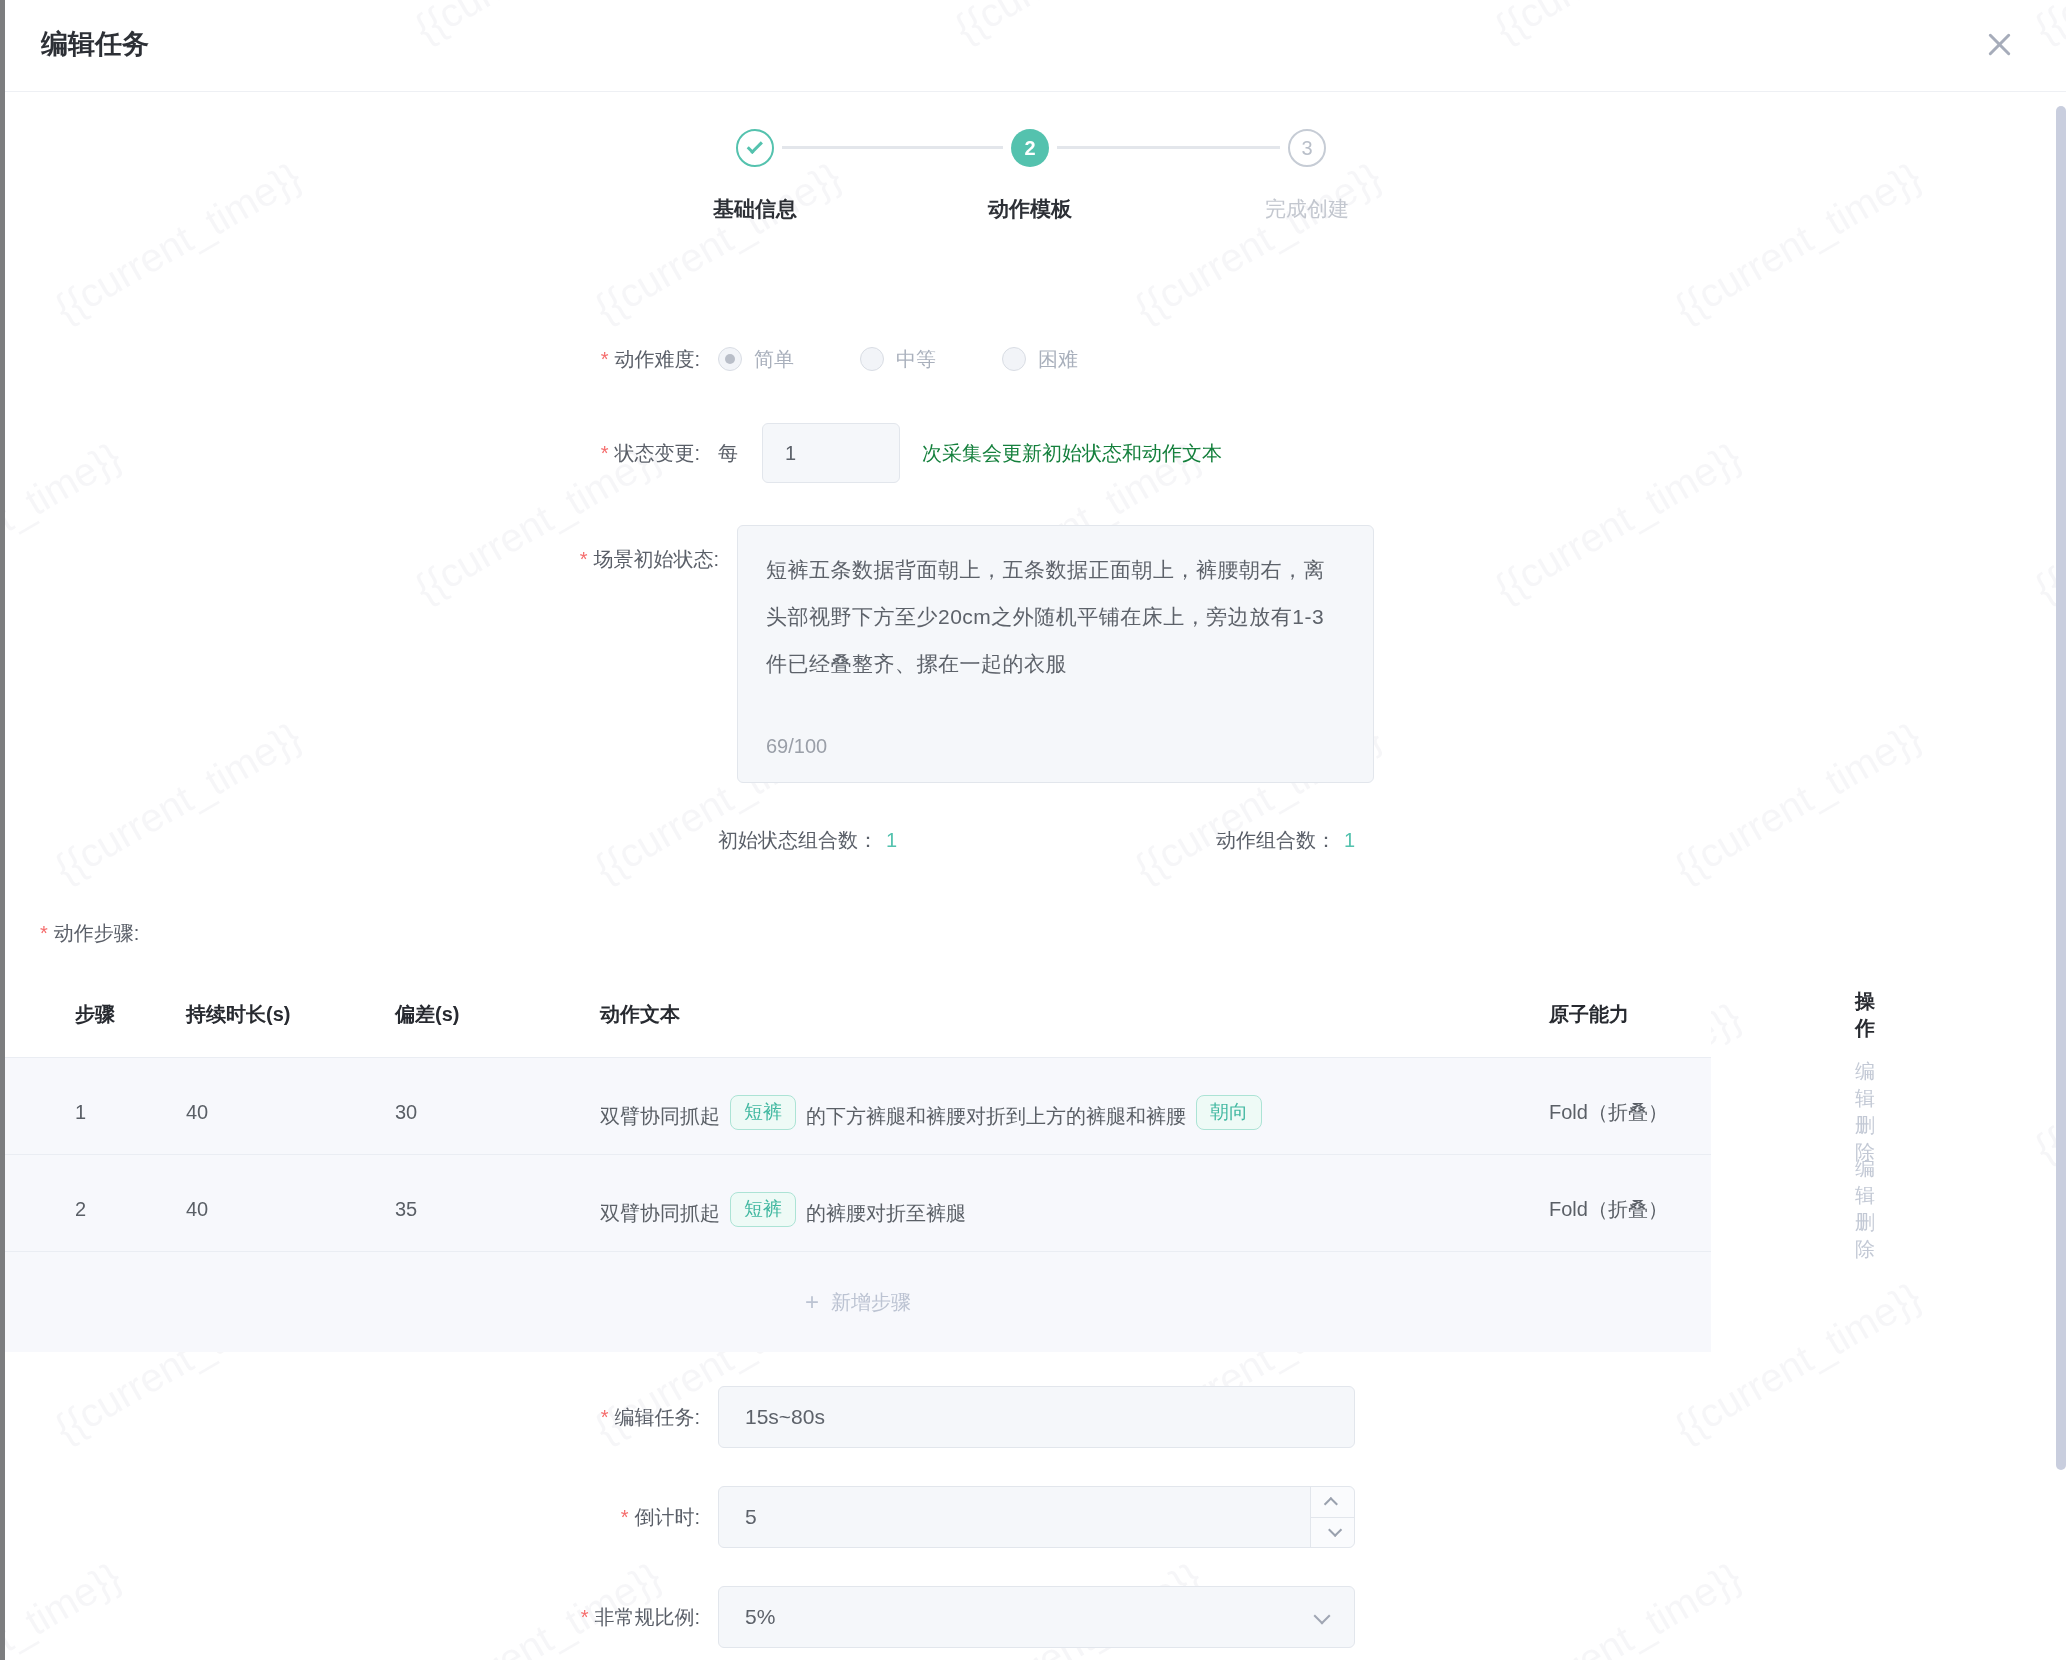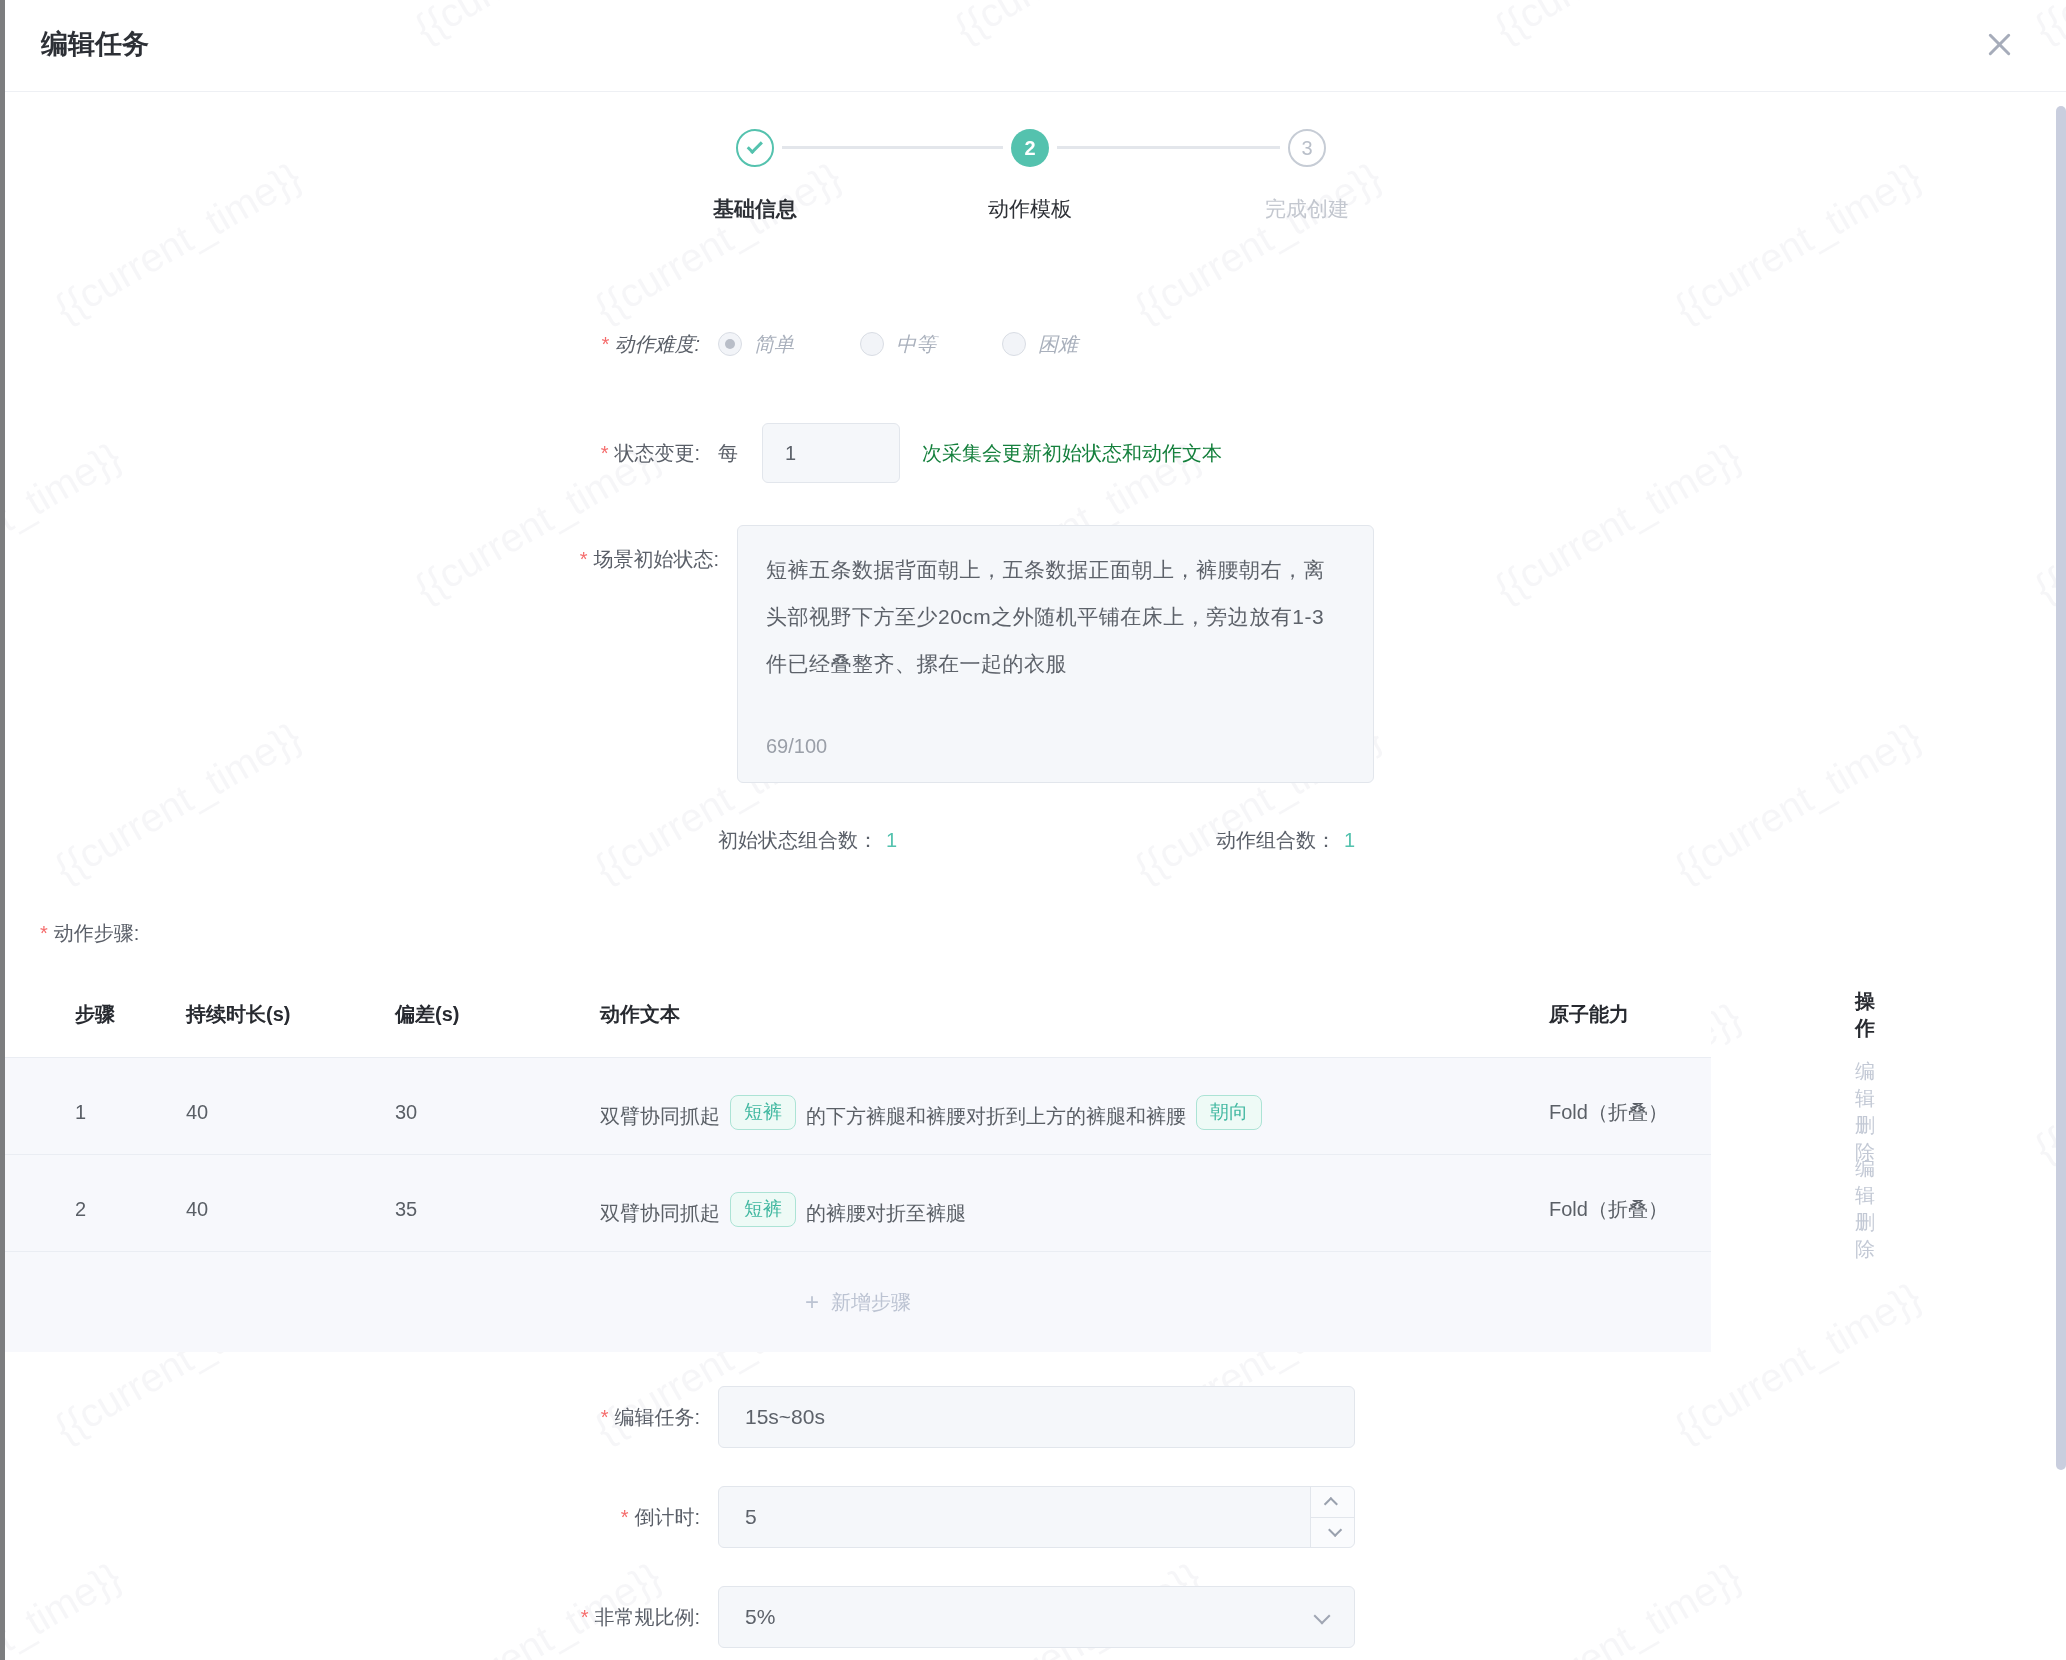--- a/index.html
+++ b/index.html
@@ -32,30 +32,30 @@
     display:flex; align-items:center; justify-content:center; font-size:20px; background:#fff; }
   .step-c1 { left:736px; border:2px solid #54c2ae; }
   .step-c2 { left:1011px; background:#54c2ae; color:#ffffff; font-weight:bold; }
   .step-c3 { left:1288px; border:2px solid #c6ccd5; color:#b9bfc9; }
   .check-mark { width:15px; height:8px; border-left:3px solid #54c2ae; border-bottom:3px solid #54c2ae; transform:rotate(-45deg) translate(1px,-2px); }
   .step-line { position:absolute; top:146px; height:3px; background:#e3e6eb; }
   .line1 { left:782px; width:221px; }
   .line2 { left:1057px; width:223px; }
   .step-label { position:absolute; top:195px; width:240px; text-align:center; font-size:21px; }
   .step-l1 { left:635px; color:#2d3036; font-weight:bold; }
-  .step-l2 { left:910px; color:#2d3036; font-weight:normal; }
+  .step-l2 { left:910px; color:#2d3036; font-weight:bold; }
   .step-l3 { left:1187px; color:#c3c7cf; }
 
   
   .form-row { position:absolute; left:0; width:100%; display:flex; align-items:center; z-index:2; }
   .f-label { width:700px; text-align:right; font-size:20px; color:#5a5f68; flex:none; }
   .f-label::before { content:"*"; color:#f56c6c; margin-right:6px; }
   .f-content { margin-left:18px; display:flex; align-items:center; }
 
-  .row-difficulty { top:314px; height:60px;font-style:italic; }
+  .row-difficulty { top:329px; height:60px; }
   .row-state { top:423px; height:60px; }
   .row-scene { top:525px; align-items:flex-start;padding-left:19px; }
   .row-scene .f-label { padding-top:21px; }
   .row-combos { top:822px; height:36px; }
   .row-duration { top:1386px; height:62px; }
   .row-countdown { top:1486px; height:62px; }
   .row-ratio { top:1586px; height:62px; }
 
   
   .radio-group { display:flex; align-items:center; column-gap:66px; }

